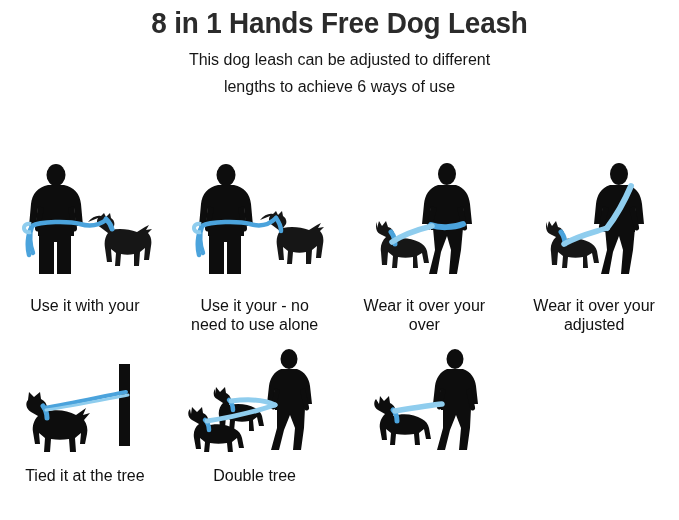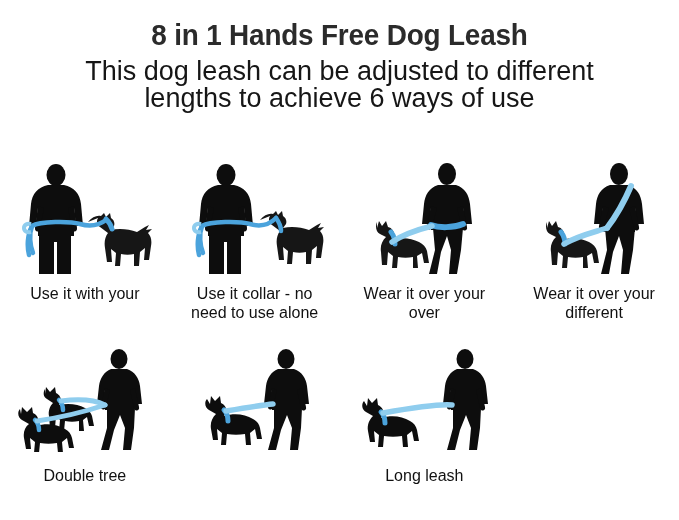--- a/index.html
+++ b/index.html
@@ -12,38 +12,38 @@
     height: 520px;
     overflow: hidden;
     font-family: "Liberation Sans", sans-serif;
     color: #111111;
     position: relative;
   }
 
   
   .header {
     width: 100%;
-    padding-top: 19px;
+    padding-top: 7px;
     box-sizing: border-box;
   }
   .title {
     text-align: center;
     font-family: "Liberation Sans Narrow", "Liberation Sans", sans-serif;
     font-weight: 700;
     font-size: 30px;
     line-height: 32px;
     letter-spacing: -0.2px;
     color: #2b2b2b;
     transform: scaleX(0.93);
     transform-origin: center center;
     white-space: nowrap;
   }
   .subtitle {
     text-align: center;
-    font-size: 27px;
+    font-size: 16px;
     line-height: 27px;
     font-weight: 400;
     color: #161616;
     margin-top: 7px;
     padding: 0 70px;
     box-sizing: border-box;
   }
 
   
   .grid {
@@ -72,21 +72,21 @@
     align-items: flex-end;
     justify-content: center;
   }
   .art svg { display: block; }
   .caption {
     font-size: 16px;
     line-height: 19px;
     text-align: center;
     color: #111111;
     padding: 0 4px;
-    margin-top: 6px;
+    margin-top: 18px;
     box-sizing: border-box;
   }
   .row-2 .art { height: 112px; }
   .row-2 .caption { margin-top: 14px; }
 </style>
 </head>
 <body>
 
 <div class="header">
   <div class="title">8 in 1 Hands Free Dog Leash</div>
@@ -151,21 +151,21 @@
           <g fill="none" stroke="#4ba3dc" stroke-width="4.5" stroke-linecap="round">
             <path d="M96 56 c3 4 5 8 5 13"></path>
             <path d="M22 64 c8 -5 38 -5 48 -2 c10 3 18 2 26 -6"></path>
             <path d="M22 64 c-3 8 -2 20 1 27"></path>
             <path d="M22 64 c-5 9 -5 21 -3 29"></path>
           </g>
           <path d="M21 62 c-4 -1 -7 1 -7 4 c0 3 3 5 7 4" fill="none" stroke="#8fcdee" stroke-width="4"></path>
         </svg>
       </div>
       <div class="caption">
-        <div>Use it collar - no</div>
+        <div>Use it your - no</div>
         <div>need to use alone</div>
       </div>
     </div>
 
     <div class="cell">
       <div class="art">
         <svg width="150" height="116" viewBox="0 0 150 116">
           <g fill="#0d0d0d">
 
             <ellipse cx="98" cy="12" rx="9" ry="11"></ellipse>
@@ -207,27 +207,47 @@
           </g>
           <path d="M42 70 c3 4 4 8 4 12" stroke="#4ba3dc" stroke-width="5" fill="none" stroke-linecap="round"></path>
 
           <path d="M112 24 c-6 14 -14 29 -24 42" stroke="#8fcdee" stroke-width="6" fill="none" stroke-linecap="round"></path>
 
           <path d="M88 66 c-12 4 -30 8 -43 16" stroke="#8fcdee" stroke-width="5.5" fill="none" stroke-linecap="round"></path>
         </svg>
       </div>
       <div class="caption">
         <div>Wear it over your</div>
-        <div>different</div>
+        <div>adjusted</div>
       </div>
     </div>
   </div>
 
   <div class="row row-2">
 
+    <div class="cell">
+      <div class="art">
+        <svg width="150" height="104" viewBox="0 0 150 104">
+
+          <rect x="109" y="16" width="11" height="82" fill="#0d0d0d"></rect>
+
+          <g fill="#0d0d0d">
+            <path d="M18 52 l1 -8 l5 5 l6 -5 l1 7 c4 2 6 5 6 9 l-2 4 c10 -3 22 -2 31 3 l10 -7 l-3 7 l7 -2 l-6 7 c3 4 4 9 3 14 l-2 10 h-5 l1 -11 l-6 5 l1 14 h-6 l-1 -13 c-6 1 -12 1 -18 0 l-1 13 h-6 l1 -14 l-6 -5 l1 11 h-5 l-2 -12 c-1 -6 1 -12 5 -16 l-7 -4 c-5 -3 -6 -9 -3 -12 z"></path>
+          </g>
+
+          <path d="M33 58 c3 4 4 8 4 12" stroke="#4ba3dc" stroke-width="5" fill="none" stroke-linecap="round"></path>
+
+          <path d="M34 60 c28 -5 56 -11 82 -16" stroke="#4ba3dc" stroke-width="4" fill="none" stroke-linecap="round"></path>
+          <path d="M36 62 c28 -4 56 -10 82 -15" stroke="#8fcdee" stroke-width="3" fill="none" stroke-linecap="round"></path>
+        </svg>
+      </div>
+      <div class="caption">
+        <div>Tied it at the tree</div>
+      </div>
+    </div>
 
     <div class="cell">
       <div class="art">
         <svg width="155" height="104" viewBox="0 0 155 104">
           <g fill="#0d0d0d">
 
             <ellipse cx="112" cy="11" rx="8.5" ry="10"></ellipse>
             <path d="M104 21 h16 c8 3 12 9 13 17 l2 18 h-6 l-2 -14 v20 h-29 v-20 l-2 14 h-6 l2 -18 c1 -8 5 -14 12 -17 z"></path>
             <path d="M98 40 l-4 18 c-1 4 4 5 5 1 l4 -17 z"></path>
             <path d="M128 40 l4 19 c1 4 -4 5 -5 1 l-4 -18 z"></path>
@@ -268,37 +288,14 @@
           <g fill="#0d0d0d">
             <path d="M30 56 l1 -8 l4 5 l5 -5 l1 7 c4 2 6 5 5 9 l-2 4 c10 -3 21 -2 29 3 c4 2 6 5 7 9 l2 11 h-5 l-2 -10 l-5 4 l1 12 h-5 l-1 -11 c-6 1 -12 1 -18 0 l-1 11 h-5 l1 -12 l-5 -4 l1 11 h-5 l-2 -11 c-1 -6 1 -11 5 -15 l-7 -4 c-4 -2 -5 -8 -2 -11 z"></path>
           </g>
           <path d="M44 62 c3 3 4 7 4 11" stroke="#4ba3dc" stroke-width="5" fill="none" stroke-linecap="round"></path>
 
           <path d="M46 63 c18 -3 36 -6 47 -7" stroke="#8fcdee" stroke-width="5.5" fill="none" stroke-linecap="round"></path>
         </svg>
       </div>
     </div>
 
-    <div class="cell">
-      <div class="art">
-        <svg width="155" height="104" viewBox="0 0 155 104">
-          <g fill="#0d0d0d">
-            <ellipse cx="118" cy="11" rx="8.5" ry="10"></ellipse>
-            <path d="M110 21 h16 c8 3 12 9 13 17 l2 18 h-6 l-2 -14 v20 h-29 v-20 l-2 14 h-6 l2 -18 c1 -8 5 -14 12 -17 z"></path>
-            <path d="M104 40 l-4 18 c-1 4 4 5 5 1 l4 -17 z"></path>
-            <path d="M134 40 l4 19 c1 4 -4 5 -5 1 l-4 -18 z"></path>
-            <path d="M106 60 h28 l-1 20 l-3 22 h-8 l2 -22 l-5 -13 l-6 15 l-5 20 h-8 l6 -22 z"></path>
-          </g>
-
-          <g fill="#0d0d0d">
-            <path d="M20 58 l1 -8 l4 5 l5 -5 l1 7 c4 2 6 5 5 9 l-2 4 c10 -3 21 -2 29 3 c4 2 6 5 7 9 l2 11 h-5 l-2 -10 l-5 4 l1 12 h-5 l-1 -11 c-6 1 -12 1 -18 0 l-1 11 h-5 l1 -12 l-5 -4 l1 11 h-5 l-2 -11 c-1 -6 1 -11 5 -15 l-7 -4 c-4 -2 -5 -8 -2 -11 z"></path>
-          </g>
-          <path d="M34 64 c3 3 4 7 4 11" stroke="#4ba3dc" stroke-width="5" fill="none" stroke-linecap="round"></path>
-
-          <path d="M36 65 c28 -5 58 -9 69 -8" stroke="#8fcdee" stroke-width="5.5" fill="none" stroke-linecap="round"></path>
-        </svg>
-      </div>
-      <div class="caption">
-        <div>Long leash</div>
-      </div>
-    </div>
   </div>
 </div>
 
 </body></html>

